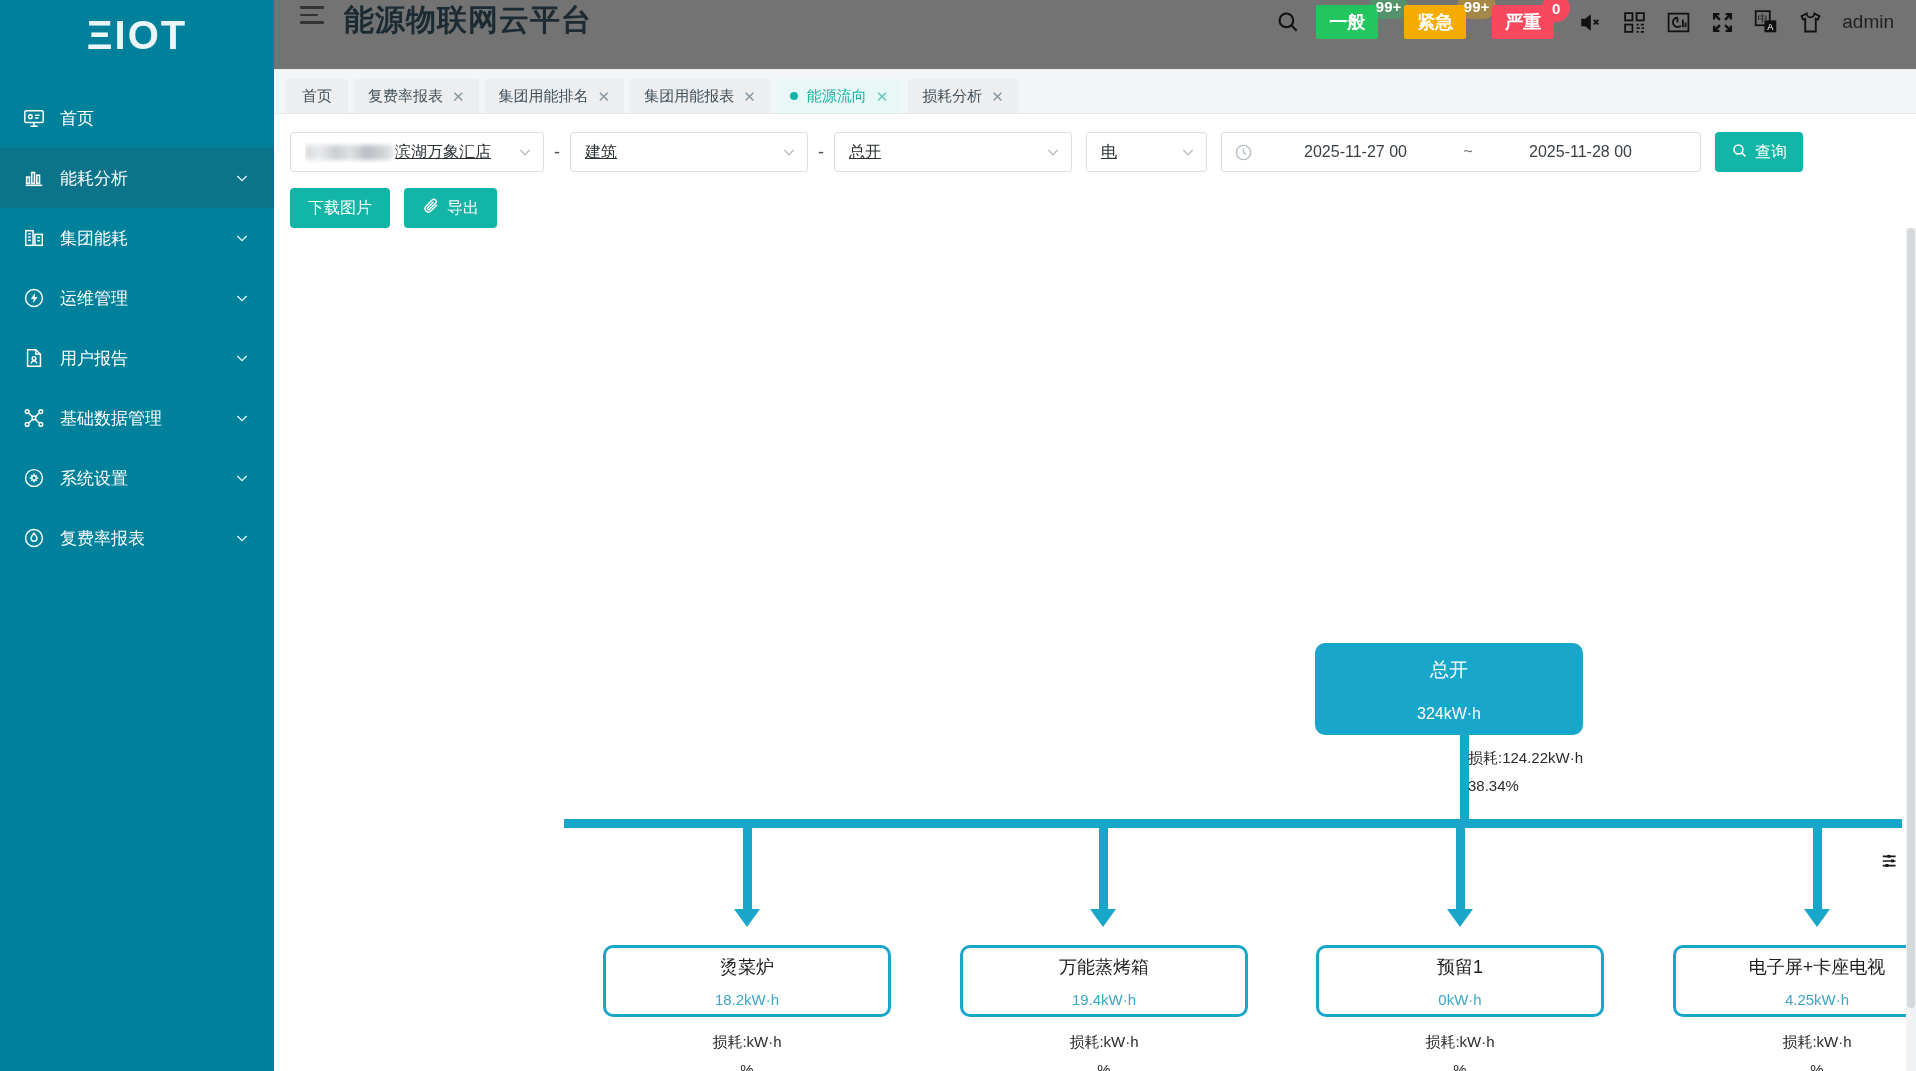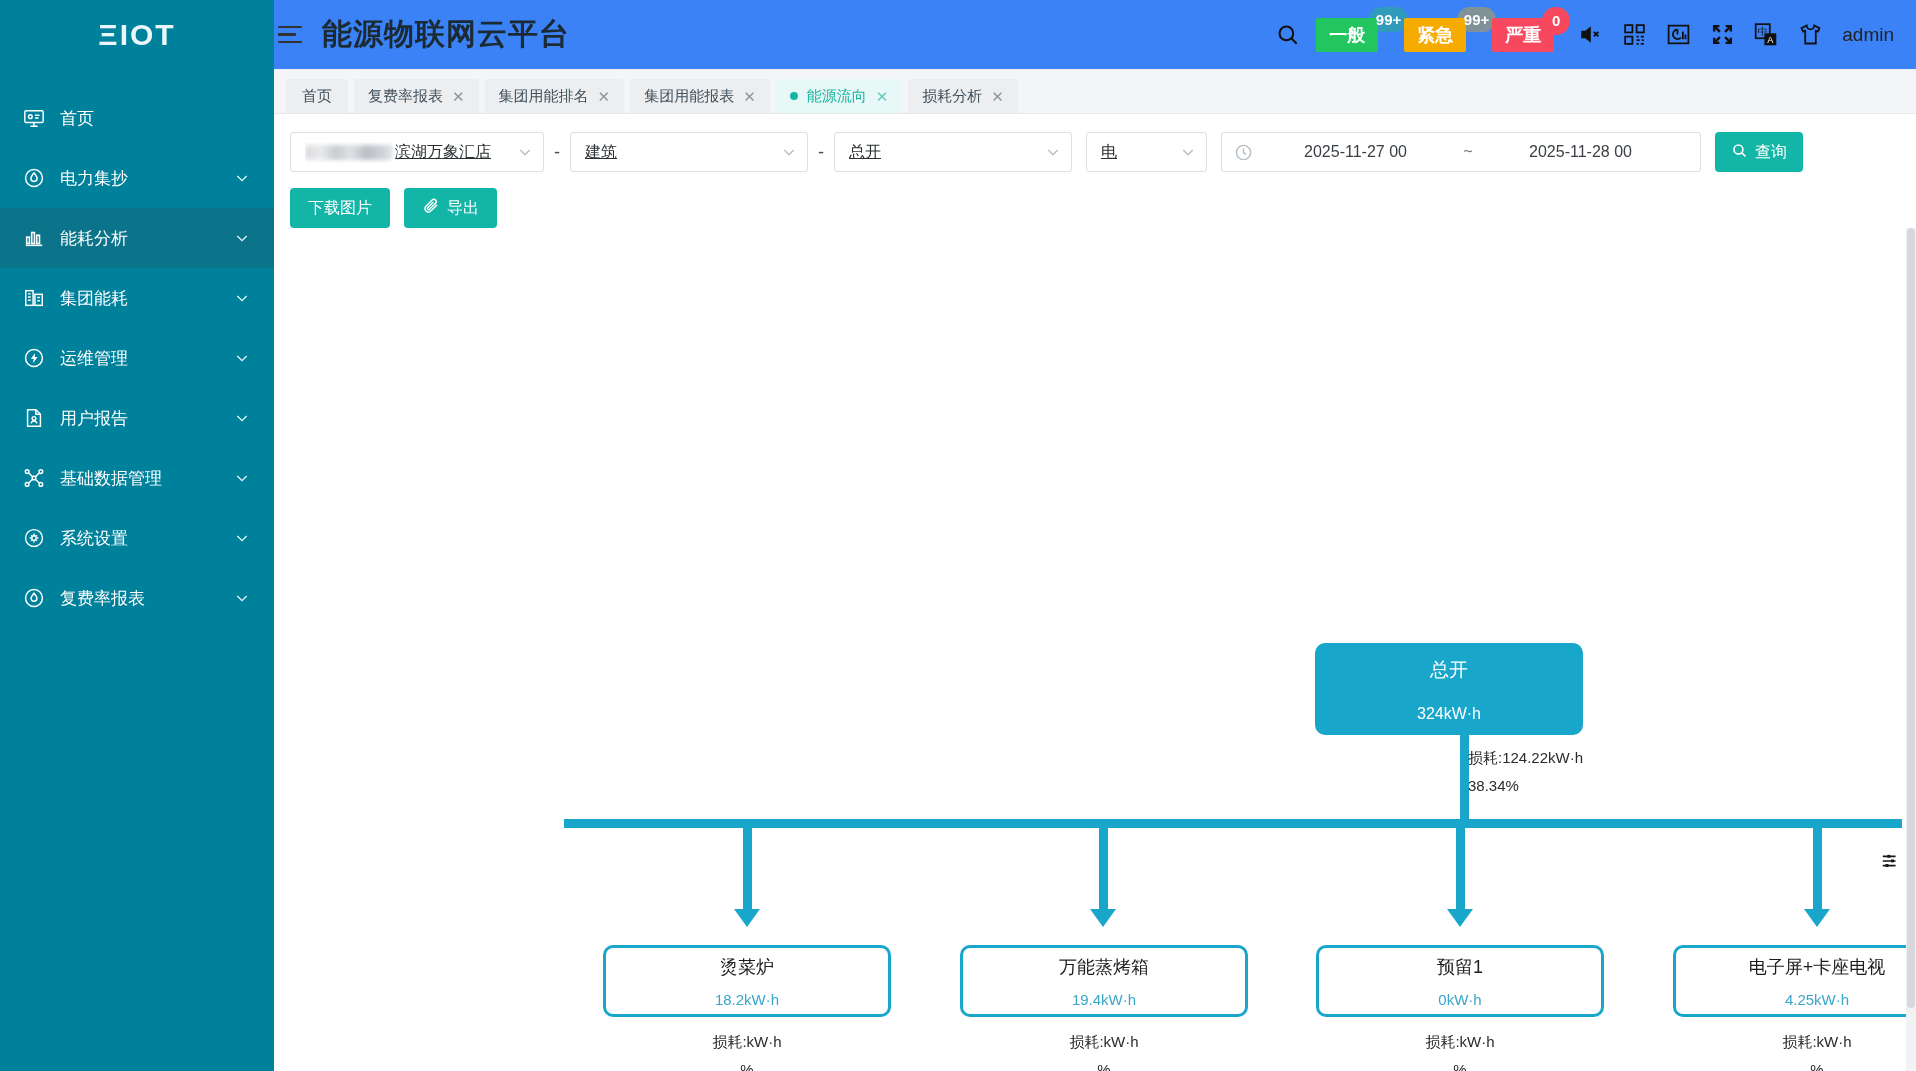--- a/index.html
+++ b/index.html
@@ -18,21 +18,21 @@
     width: 274px; min-width: 274px; height: 1071px;
     background: #00819b;
     color: #ffffff;
     overflow: hidden;
     position: relative;
   }
   .logo-wrap {
     height: 70px; display: flex; align-items: center; justify-content: center;
   }
   .logo-text {
-    font-size: 30px; font-weight: 700; letter-spacing: 2px;
+    font-size: 40px; font-weight: 700; letter-spacing: 2px;
     color: #eaf6f9;
     font-family: "Liberation Sans", sans-serif;
   }
   .nav { margin-top: 18px; }
   .nav-item {
     display: flex; align-items: center;
     height: 60px; padding: 0 24px 0 22px;
     font-size: 17px; color: #ffffff; cursor: pointer;
     position: relative;
   }
@@ -46,22 +46,22 @@
   .nav-label { flex: 1 1 auto; white-space: nowrap; }
   .chev { width: 16px; height: 16px; opacity: .9; flex: 0 0 16px; }
   .chev svg { width: 16px; height: 16px; display: block; }
 
   
   .main { flex: 1 1 auto; height: 1071px; display: flex; flex-direction: column;
           background: #f5f6f7; position: relative; overflow: hidden; }
 
   
   .header {
-    height: 70px; min-height: 70px; background: #3b82f6;
-    display: flex; align-items: center; padding: 0 22px 0 4px;
+    height: 70px; min-height: 70px; background: #737373;
+    display: flex; align-items: flex-start; padding: 0 22px 0 26px;
     border-bottom: 1px solid #eceef0;
   }
   .hamburger { width: 30px; height: 30px; display: flex; flex-direction: column;
                justify-content: center; gap: 5px; cursor: pointer; margin-right: 14px;}
   .hamburger span { display: block; height: 2.5px; background: #333; border-radius: 1px; }
   .hamburger span:nth-child(1) { width: 24px; }
   .hamburger span:nth-child(2) { width: 18px; }
   .hamburger span:nth-child(3) { width: 24px; }
   .app-title {
     font-size: 30px; font-weight: 700; color: #1b2a33; letter-spacing: 1px;
@@ -198,34 +198,20 @@
         <span class="nav-icon">
           <svg viewBox="0 0 24 24" fill="none" stroke="#fff" stroke-width="1.6">
               <rect x="2" y="4" width="20" height="13" rx="1.5"></rect>
               <circle cx="8" cy="10.5" r="2"></circle>
               <path d="M13 9h5M13 12h4M8 21h8M12 17v4"></path>
             </svg>
         </span>
         <span class="nav-label">首页</span>
       </div>
 
-      <div class="nav-item">
-        <span class="nav-icon">
-          <svg viewBox="0 0 24 24" fill="none" stroke="#fff" stroke-width="1.6">
-              <circle cx="12" cy="12" r="9.2"></circle>
-              <path d="M12 6.5c-2.2 2.6-3.4 4.3-3.4 5.9a3.4 3.4 0 006.8 0c0-1.6-1.2-3.3-3.4-5.9z"></path>
-            </svg>
-        </span>
-        <span class="nav-label">电力集抄</span>
-        <span class="chev">
-          <svg viewBox="0 0 24 24" fill="none" stroke="#fff" stroke-width="2">
-              <path d="M5 9l7 7 7-7"></path>
-            </svg>
-        </span>
-      </div>
 
       <div class="nav-item active">
         <span class="nav-icon">
           <svg viewBox="0 0 24 24" fill="none" stroke="#fff" stroke-width="1.7">
               <path d="M3 20h18"></path>
               <rect x="4" y="11" width="3" height="7"></rect>
               <rect x="9.5" y="6" width="3" height="12"></rect>
               <rect x="15" y="9" width="3" height="9"></rect>
             </svg>
         </span>

